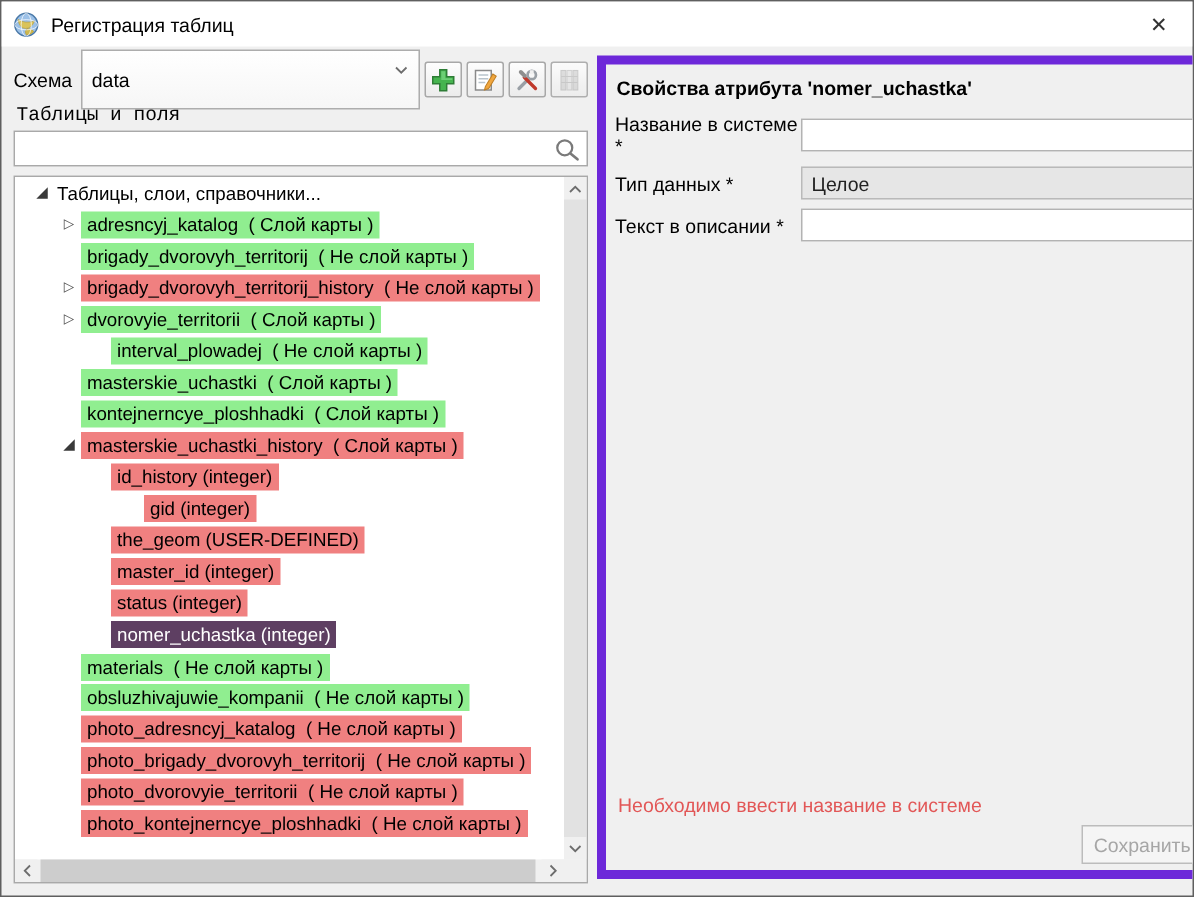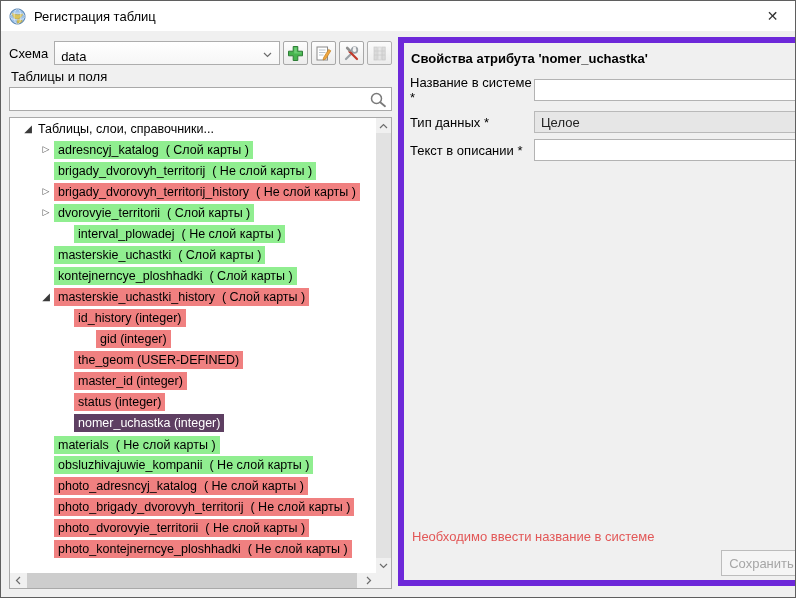--- a/index.html
+++ b/index.html
@@ -7,27 +7,27 @@
 
   
   .titlebar{position:absolute;left:0;top:0;width:100%;height:30px;background:#ffffff;display:flex;align-items:center;}
   .titlebar .appicon{margin-left:8px;width:17px;height:17px;flex:none;}
   .titlebar .title{margin-left:8px;font-size:13px;color:#000;}
   .closebtn{position:absolute;right:0;top:0;width:45px;height:30px;display:flex;align-items:center;justify-content:center;font-size:14px;color:#333;cursor:default;}
 
   
   .schema-row{position:absolute;left:8px;top:40px;width:383px;height:24px;display:flex;align-items:center;}
   .schema-label{font-size:13px;margin-right:6px;flex:none;}
-  .combo{flex:1;height:24px;box-sizing:border-box;border:1px solid #adadad;background:linear-gradient(#ffffff,#f6f6f6);display:flex;align-items:flex-end;position:relative;}
+  .combo{flex:1;height:40px;box-sizing:border-box;border:1px solid #adadad;background:linear-gradient(#ffffff,#f6f6f6);display:flex;align-items:center;position:relative;}
   .combo .val{font-size:13px;padding-left:6px;}
   .combo .chev{position:absolute;right:7px;top:10px;}
   .tbtn{width:25px;height:24px;margin-left:3px;flex:none;box-sizing:border-box;border:1px solid #a8a8a8;border-radius:2px;background:linear-gradient(#fdfdfd,#ececec);display:flex;align-items:center;justify-content:center;}
   .tbtn.disabled{opacity:.9;}
 
-  .fields-label{position:absolute;left:10px;top:68px;font-size:13px;}
+  .fields-label{position:absolute;left:10px;top:68px;font-size:13px;font-family:Liberation Mono, monospace;}
   .searchbox{position:absolute;left:8px;top:86px;width:383px;height:24px;box-sizing:border-box;border:1px solid #a9a9a9;background:#fff;}
   .searchbox input{position:absolute;left:2px;top:2px;width:352px;height:18px;border:none;outline:none;font-size:13px;background:transparent;}
   .searchbox .mag{position:absolute;right:4px;top:3px;}
 
   
   .tree{position:absolute;left:8px;top:116px;width:383px;height:472px;box-sizing:border-box;border:1px solid #a9a9a9;background:#fff;overflow:hidden;}
   .tree .rows{position:absolute;left:0;top:0;right:15px;bottom:15px;overflow:hidden;}
   .trow{height:21px;display:flex;align-items:center;white-space:pre;}
   .arrow{width:16px;flex:none;text-align:center;font-size:9px;color:#555;line-height:21px;}
   .arrow.open{font-size:10px;color:#3a3a3a;}

